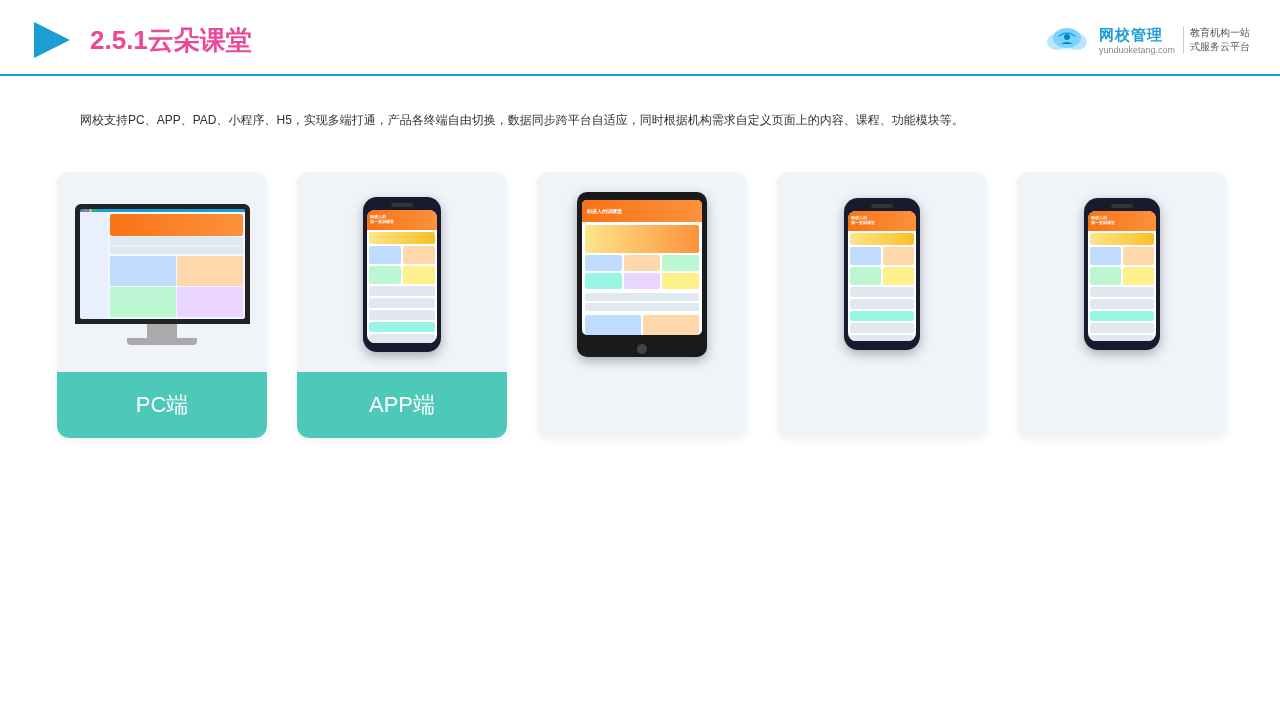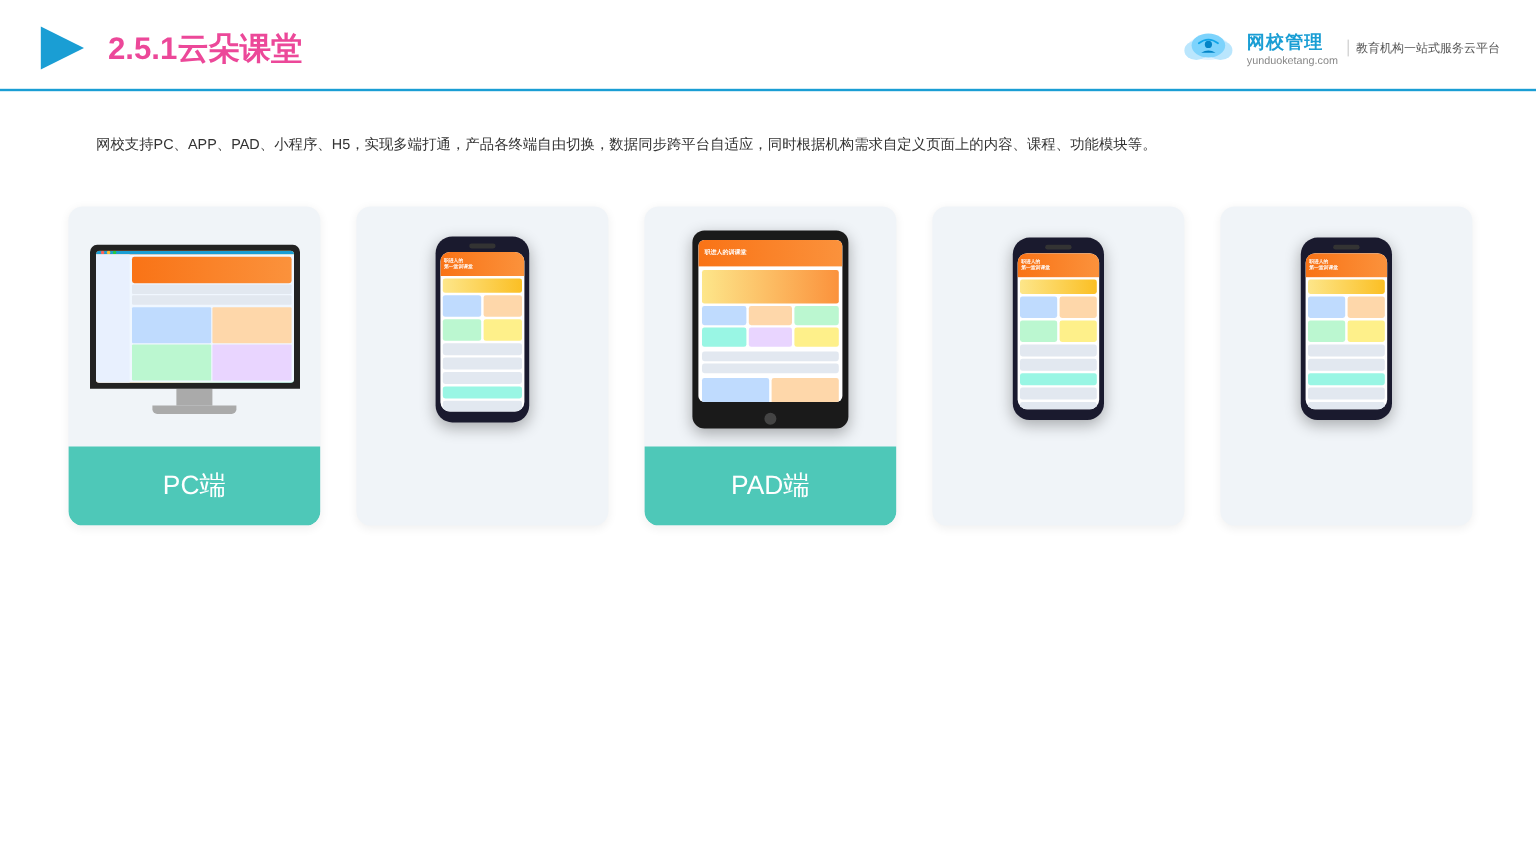--- a/index.html
+++ b/index.html
@@ -313,21 +313,21 @@
 
       <path d="M18 16 Q26 10 34 16" fill="none" stroke="#0ea5e9" stroke-width="1.5" stroke-linecap="round"></path>
 
       <circle cx="26" cy="17" r="3" fill="#0284c7"></circle>
       <path d="M20 24 Q26 20 32 24" fill="#0284c7"></path>
     </svg>
     <div>
       <div style="font-size:15px;font-weight:700;color:#1a9ed4;letter-spacing:1px;">网校管理</div>
       <div style="font-size:9px;color:#888;">yunduoketang.com</div>
     </div>
-    <div style="display:flex;flex-direction:row;border-left:1px solid #ccc;padding-left:6px;margin-left:2px;">
+    <div style="display:flex;flex-direction:column;border-left:1px solid #ccc;padding-left:6px;margin-left:2px;">
       <span style="font-size:10px;color:#555;">教育机构一站</span>
       <span style="font-size:10px;color:#555;text-align:center;">式服务云平台</span>
     </div>
   </div>
 </header>
 
 <div class="description">
   <p>网校支持PC、APP、PAD、小程序、H5，实现多端打通，产品各终端自由切换，数据同步跨平台自适应，同时根据机构需求自定义页面上的内容、课程、功能模块等。</p>
 </div>
 
@@ -386,20 +386,21 @@
             </div>
             <div class="phone-row-block"></div>
             <div class="phone-row-block"></div>
             <div class="phone-row-block"></div>
             <div style="height:10px;background:#99f6e4;border-radius:2px;"></div>
             <div style="height:10px;background:#e2e8f0;border-radius:2px;"></div>
           </div>
         </div>
       </div>
     </div>
+    <div class="card-label">APP端</div>
   </div>
 
   <div class="card">
     <div class="card-image-area">
       <div class="tablet-frame">
         <div class="tablet-screen">
           <div class="tablet-screen-header">
             <div class="tablet-header-text">职进人的训课堂</div>
           </div>
           <div class="tablet-body">
@@ -416,21 +417,20 @@
             <div style="height:8px;background:#e2e8f0;border-radius:2px;"></div>
             <div style="display:grid;grid-template-columns:1fr 1fr;gap:2px;margin-top:2px;">
               <div style="height:24px;background:#bfdbfe;border-radius:2px;"></div>
               <div style="height:24px;background:#fed7aa;border-radius:2px;"></div>
             </div>
           </div>
         </div>
         <div class="tablet-home-btn"></div>
       </div>
     </div>
-    <div class="card-label">PAD端</div>
   </div>
 
   <div class="card">
     <div class="card-image-area">
       <div class="phone-frame small-phone">
         <div class="phone-notch"></div>
         <div class="phone-screen">
           <div class="phone-screen-header">
             <div class="phone-screen-header-text">职进人的<br>第一堂训课堂</div>
           </div>

